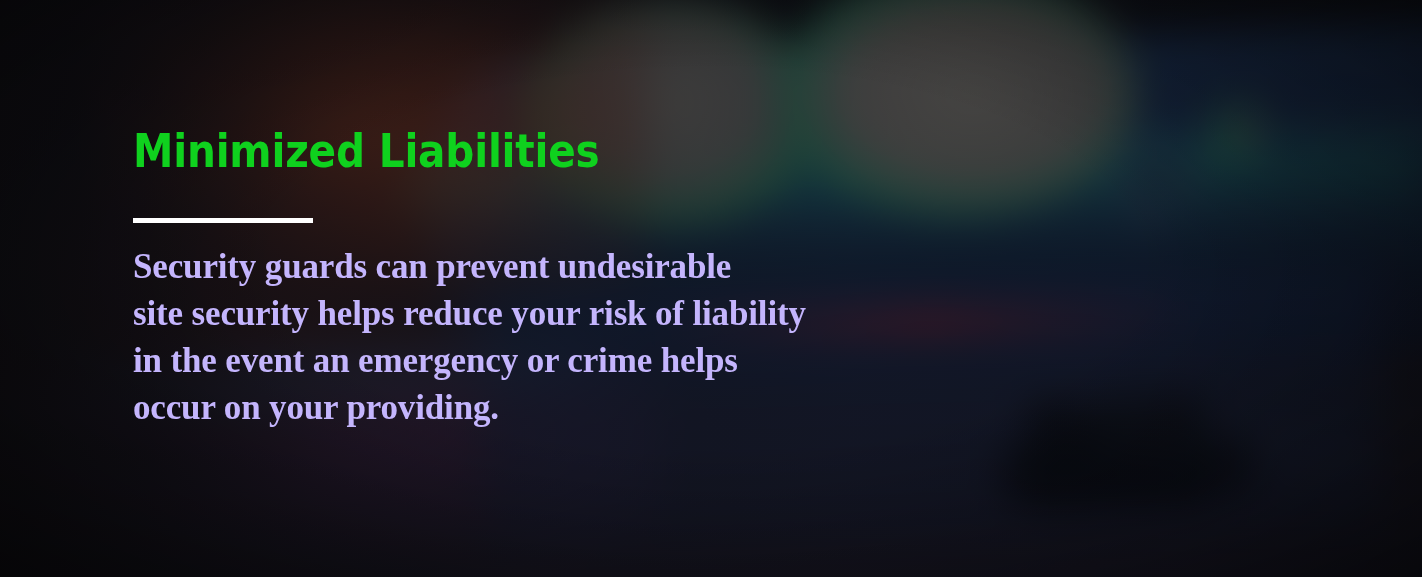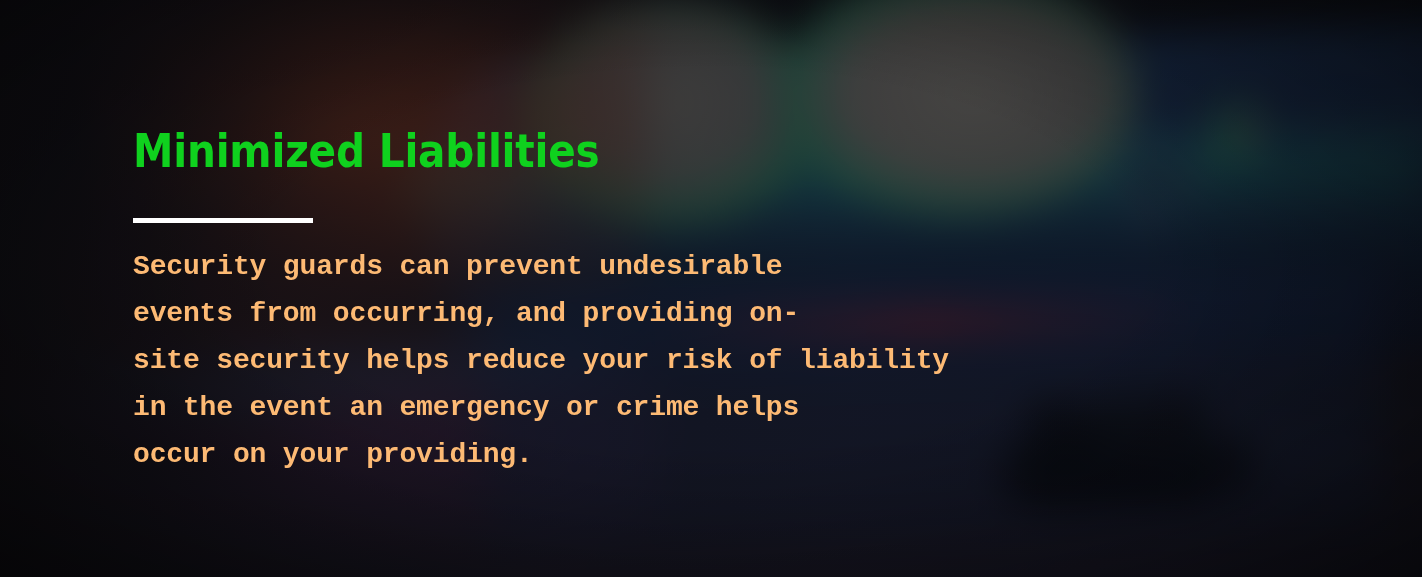--- a/index.html
+++ b/index.html
@@ -275,25 +275,25 @@
     width:180px;
     height:5px;
     background:#FFFFFF;
   }
 
   .body-copy {
     position:absolute;
     top:243px;
     left:0;
     width:820px;
-    font-family:Liberation Mono, monospace;
+    font-family:Liberation Serif, serif;
     font-weight:700;
-    font-size:28px;
+    font-size:35px;
     line-height:47px;
-    color:#fdba74;
+    color:#c4b5fd;
     letter-spacing:-0.15px;
   }
   .body-copy .line { display:block; white-space:nowrap; }
 </style>
 </head>
 <body>
 
 <div class="banner">
 
   <div class="photo">
@@ -327,20 +327,19 @@
   <div class="vignette"></div>
 
   <div class="content">
 
     <h1 class="headline">Minimized Liabilities</h1>
 
     <div class="rule"></div>
 
     <div class="body-copy">
       <span class="line">Security guards can prevent undesirable</span>
-      <span class="line">events from occurring, and providing on-</span>
       <span class="line">site security helps reduce your risk of liability</span>
       <span class="line">in the event an emergency or crime helps</span>
       <span class="line">occur on your providing.</span>
     </div>
 
   </div>
 </div>
 
 </body></html>

